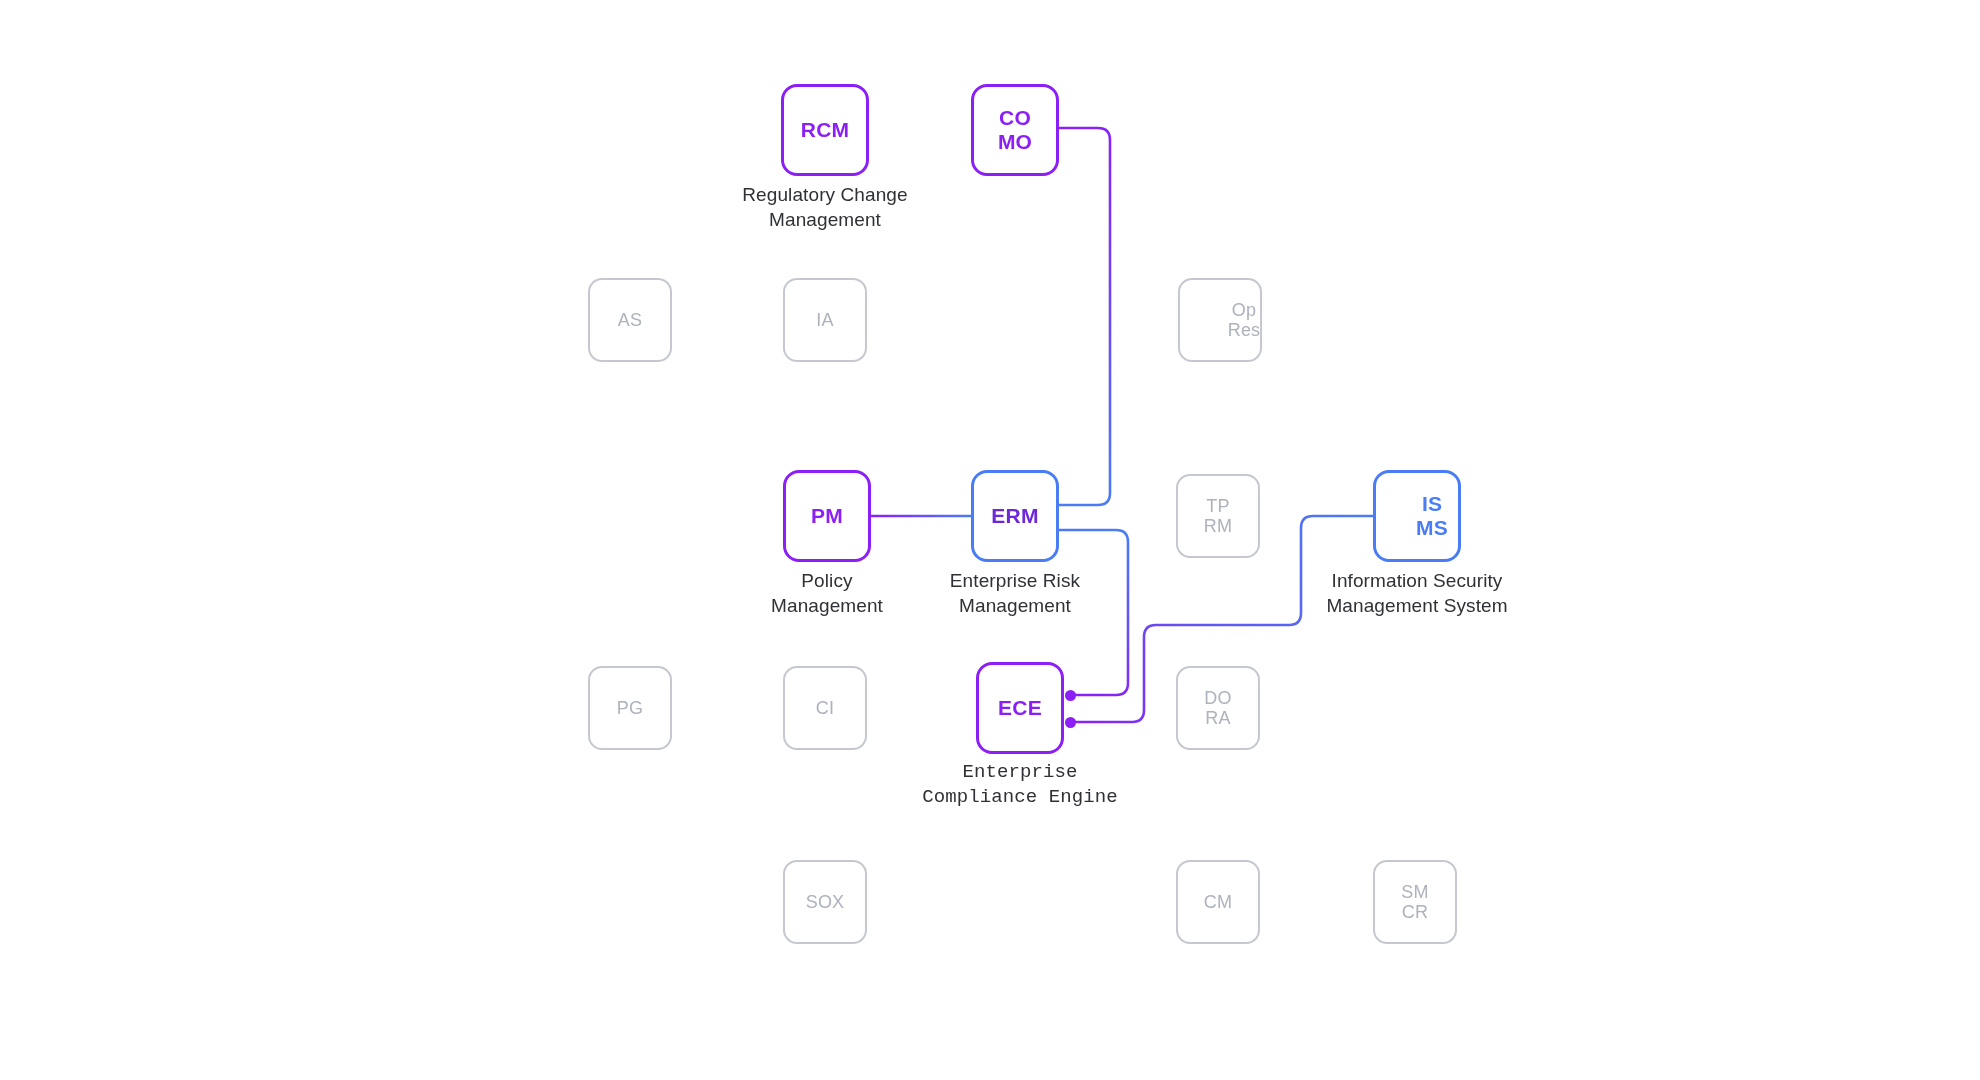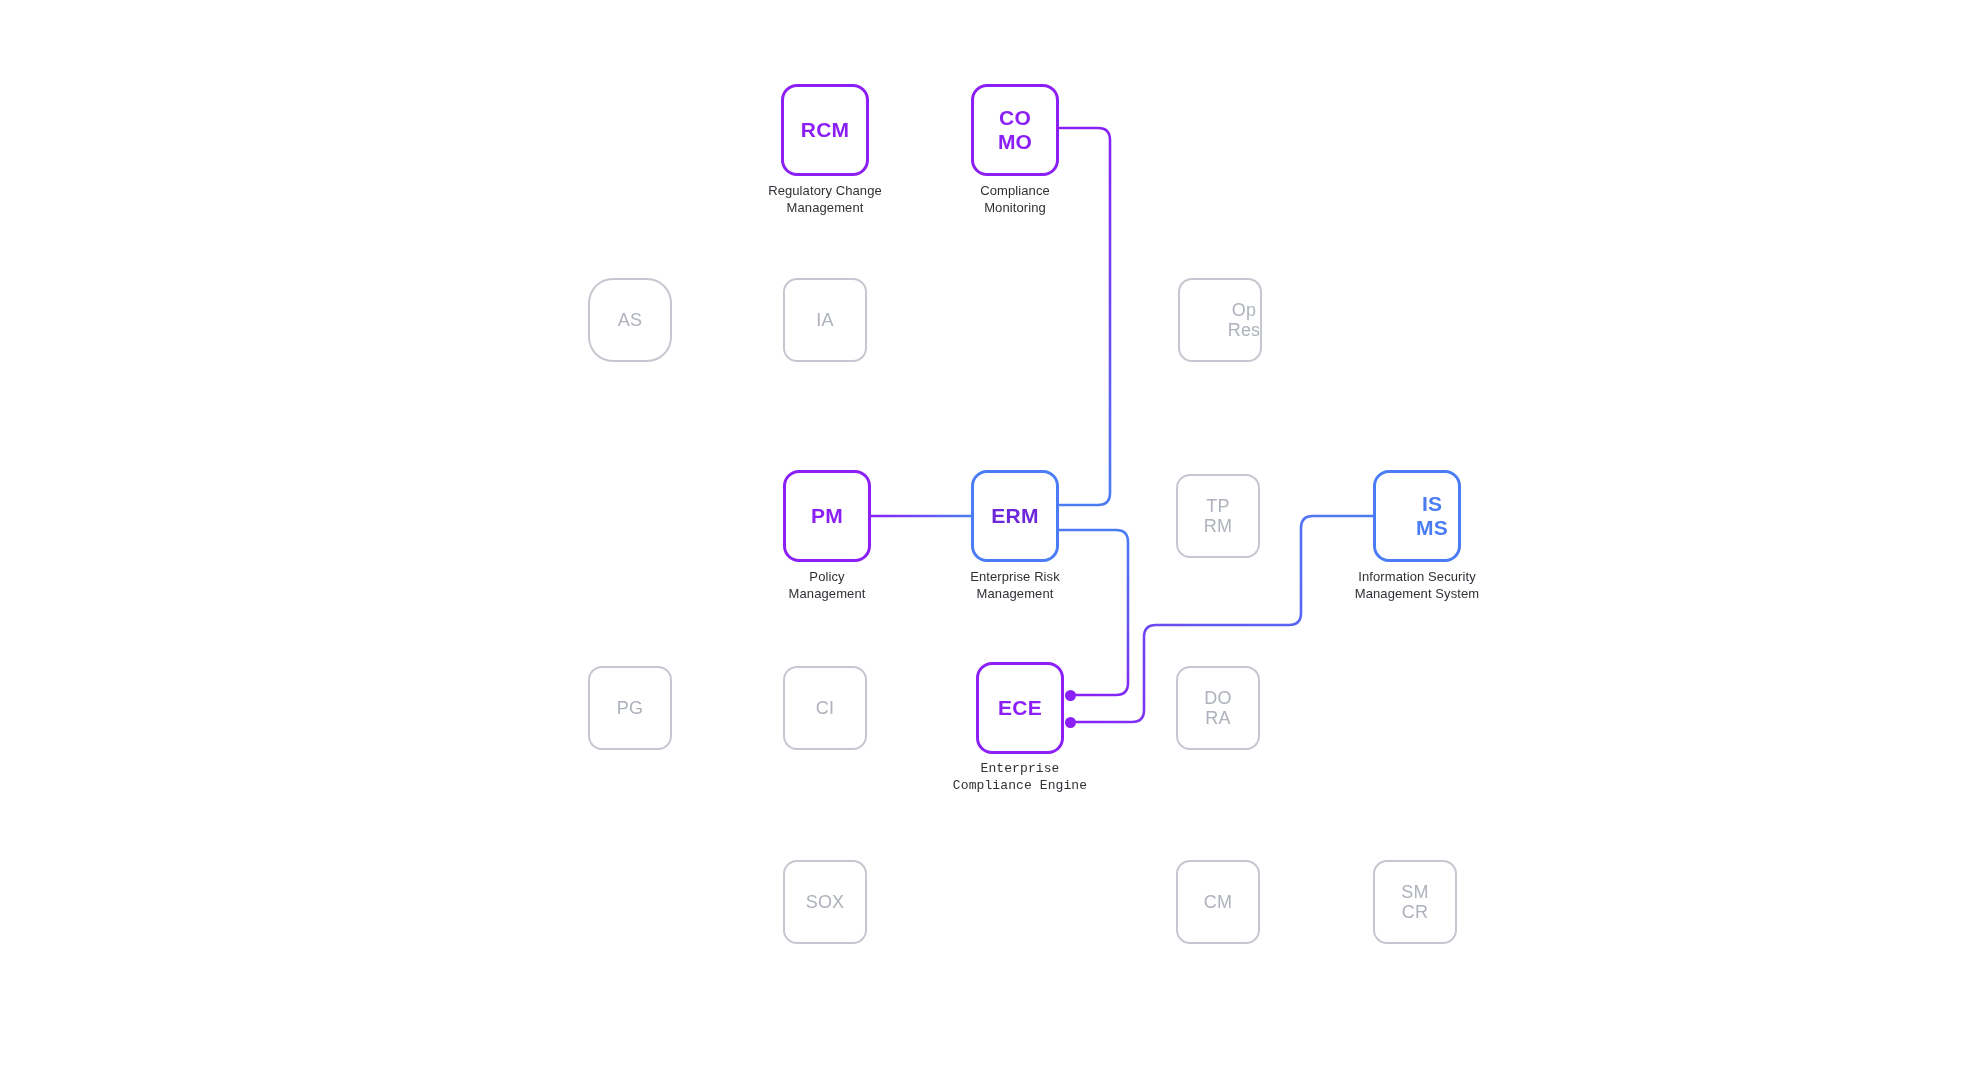--- a/index.html
+++ b/index.html
@@ -50,21 +50,21 @@
   .node.muted {
     border: 2px solid #c5c8d0;
     color: #aeb2bd;
     font-weight: 500;
     font-size: 18px;
     border-radius: 14px;
   }
   .node-label {
     position: absolute;
     text-align: center;
-    font-size: 13px;
+    font-size: 19px;
     line-height: 1.32;
     color: #2f3136;
     letter-spacing: 0.1px;
     white-space: pre-line;
   }
   .endpoint-dot {
     position: absolute;
     width: 11px;
     height: 11px;
     border-radius: 50%;
@@ -116,24 +116,22 @@
   <div class="node active" style="left:765px; top:84px; width:88px; height:92px; border-color:#8B1FF5; color:#8B1FF5;">
     <span style="white-space:pre-line;">RCM</span>
   </div>
   <div class="node-label" style="left:689px; top:182px; width:240px;">Regulatory Change
 Management</div>
 
   <div class="node active" style="left:955px; top:84px; width:88px; height:92px; border-color:#8B1FF5; color:#8B1FF5;">
     <span style="white-space:pre-line;">CO
 MO</span>
   </div>
-  <div class="node-label" style="left:889px; top:182px; width:220px;">Compliance
-Monitoring</div>
-
-  <div class="node muted" style="left:572px; top:278px; width:84px; height:84px;border-radius:25px;">
+
+  <div class="node muted" style="left:572px; top:278px; width:84px; height:84px;">
     <span style="white-space:pre-line;">AS</span>
   </div>
 
   <div class="node muted" style="left:767px; top:278px; width:84px; height:84px;">
     <span style="white-space:pre-line;">IA</span>
   </div>
 
   <div class="node muted" style="left:1162px; top:278px; width:84px; height:84px;">
     <span style="white-space:pre-line;margin-left:48px;">Op
 Res</span>

